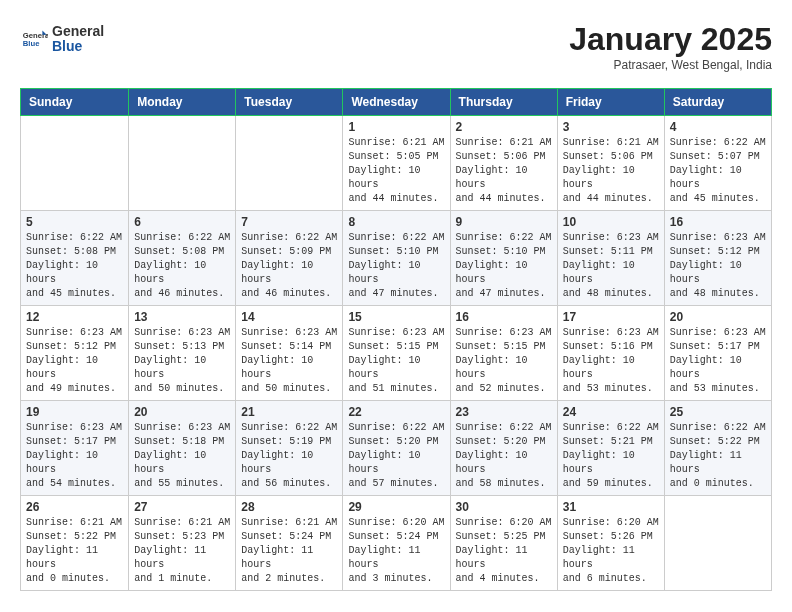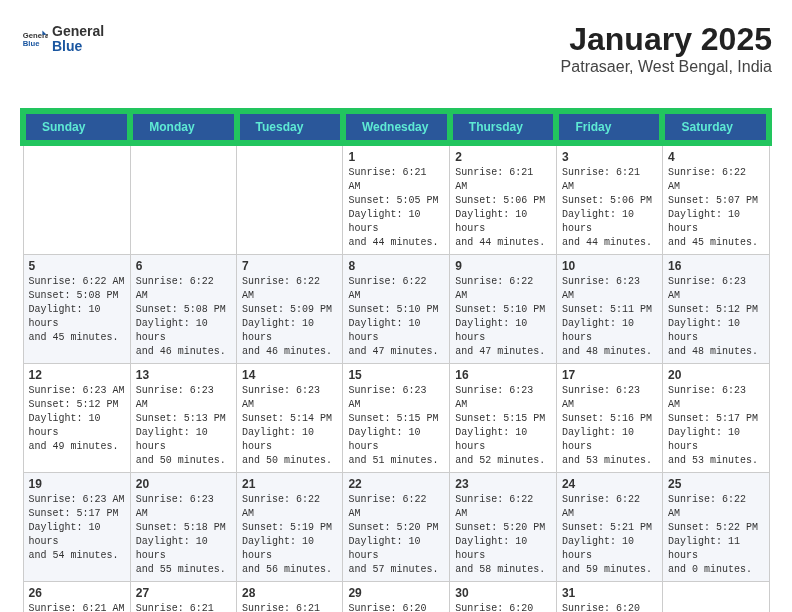--- a/index.html
+++ b/index.html
@@ -5,21 +5,21 @@
     * { margin: 0; padding: 0; box-sizing: border-box; }
     body {
       font-family: Arial, sans-serif;
       background: #fff;
       width: 792px;
       min-height: 612px;
       padding: 20px;
     }
     .header {
       text-align: right;
-      margin-bottom: 24px;
+      margin-bottom: 8px;
     }
     .logo {
       display: flex;
       align-items: center;
       float: left;
       margin-top: 4px;
     }
     .logo-text {
       display: flex;
       flex-direction: column;
@@ -40,37 +40,37 @@
       height: 28px;
       margin-right: 4px;
     }
     .title {
       font-size: 32px;
       font-weight: bold;
       color: #222;
       line-height: 1.2;
     }
     .subtitle {
-      font-size: 16px;
+      font-size: 12px;
       color: #444;
     }
     .clearfix::after { content: ''; display: table; clear: both; }
     table {
       width: 100%;
       border-collapse: collapse;
       margin-top: 8px;
     }
     th {
       background: #2a579a;
-      color: #5eead4;
+      color: #ffffff;
       font-size: 12px;
       font-weight: bold;
-      padding: 6px 16px;
+      padding: 6px 8px;
       text-align: left;
-      border: 6px solid #22c55e;
+      border: 1px solid #22c55e;
     }
     td {
       border: 1px solid #ccc;
       vertical-align: top;
       padding: 4px 5px;
       font-size: 10.5px;
       color: #333;
       min-height: 80px;
       width: 107px;
     }

